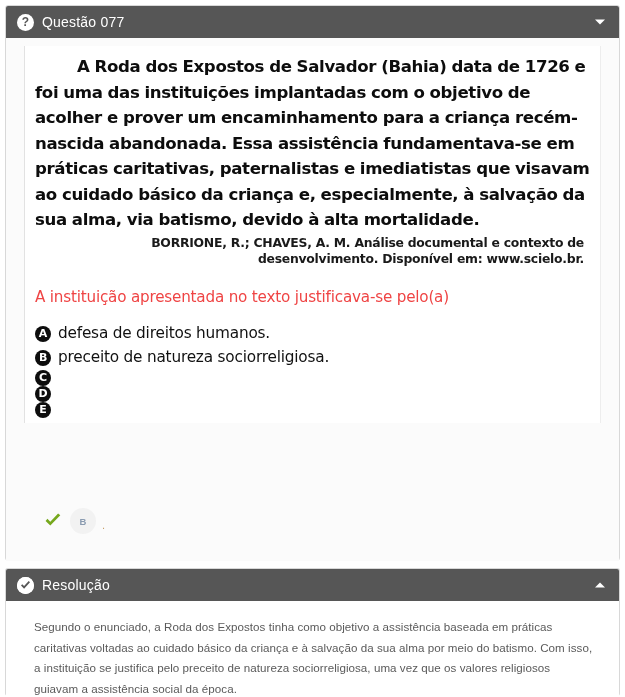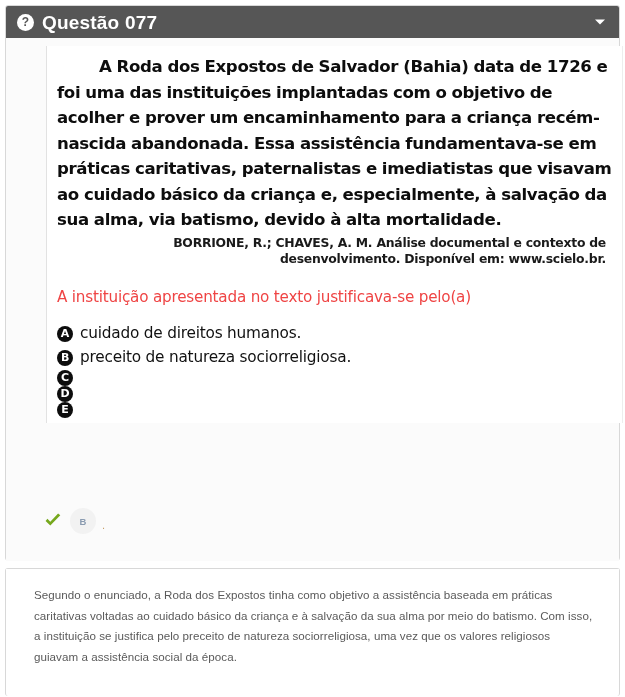--- a/index.html
+++ b/index.html
@@ -35,22 +35,22 @@
     background: #565656;
     color: #ffffff;
     border-radius: 2px 2px 0 0;
     display: flex;
     align-items: center;
     padding: 0 10px 0 11px;
     box-sizing: border-box;
     user-select: none;
   }
   .panel-header .title {
-    font-size: 19px;
-    font-weight: 700;
+    font-size: 14px;
+    font-weight: 400;
     letter-spacing: .2px;
     line-height: 1;
     margin-left: 8px;
     white-space: nowrap;
   }
 
   
   .hdr-icon {
     width: 17px;
     height: 17px;
@@ -89,21 +89,21 @@
 
   
   .question-body {
     position: relative;
     height: 523px;
     padding: 0;
     background: #fbfbfb;
   }
   .scan {
     position: absolute;
-    left: 40px;
+    left: 18px;
     top: 8px;
     width: 577px;
     padding: 8px 10px 6px 10px;
     box-sizing: border-box;
     background: #ffffff;
     border-left: 1px solid #e2e2e2;
     border-right: 1px solid #ededed;
     color: #111111;
     
     font-family: "DejaVu Sans", sans-serif;
@@ -234,21 +234,21 @@
 
       <p class="source">
         <span>BORRIONE, R.; CHAVES, A. M. </span><span class="bold">Análise documental e contexto de desenvolvimento</span><span>. Disponível em: www.scielo.br.</span><br>
       </p>
 
       <p class="lead">A instituição apresentada no texto justificava-se pelo(a)</p>
 
       <ul class="alts">
         <li class="alt">
           <span class="bullet">A</span>
-          <span>cuidado de direitos humanos.</span>
+          <span>defesa de direitos humanos.</span>
         </li>
         <li class="alt">
           <span class="bullet">B</span>
           <span>preceito de natureza sociorreligiosa.</span>
         </li>
         <li class="alt">
           <span class="bullet">C</span>
         </li>
         <li class="alt">
           <span class="bullet">D</span>
@@ -265,17 +265,27 @@
       </svg>
       <span class="answer-badge">B</span>
       <span class="answer-dot">.</span>
     </div>
 
   </div>
 </section>
 
 <section class="panel panel-resolution">
 
+  <div class="panel-header">
+    <span class="hdr-icon">
+      <svg width="17" height="17" viewBox="0 0 17 17" aria-hidden="true">
+        <circle cx="8.5" cy="8.5" r="8.5" fill="#ffffff"></circle>
+        <path d="M4.0 8.6 L7.1 11.7 L13.0 5.3 L11.7 4.1 L7.1 9.1 L5.2 7.3 Z" fill="#565656"></path>
+      </svg>
+    </span>
+    <span class="title">Resolução</span>
+    <span class="caret caret-up"></span>
+  </div>
 
   <div class="panel-body resolution-body">
     <p>Segundo o enunciado, a Roda dos Expostos tinha como objetivo a assistência baseada em práticas caritativas voltadas ao cuidado básico da criança e à salvação da sua alma por meio do batismo. Com isso, a instituição se justifica pelo preceito de natureza sociorreligiosa, uma vez que os valores religiosos guiavam a assistência social da época.</p>
   </div>
 </section>
 
 </body></html>

